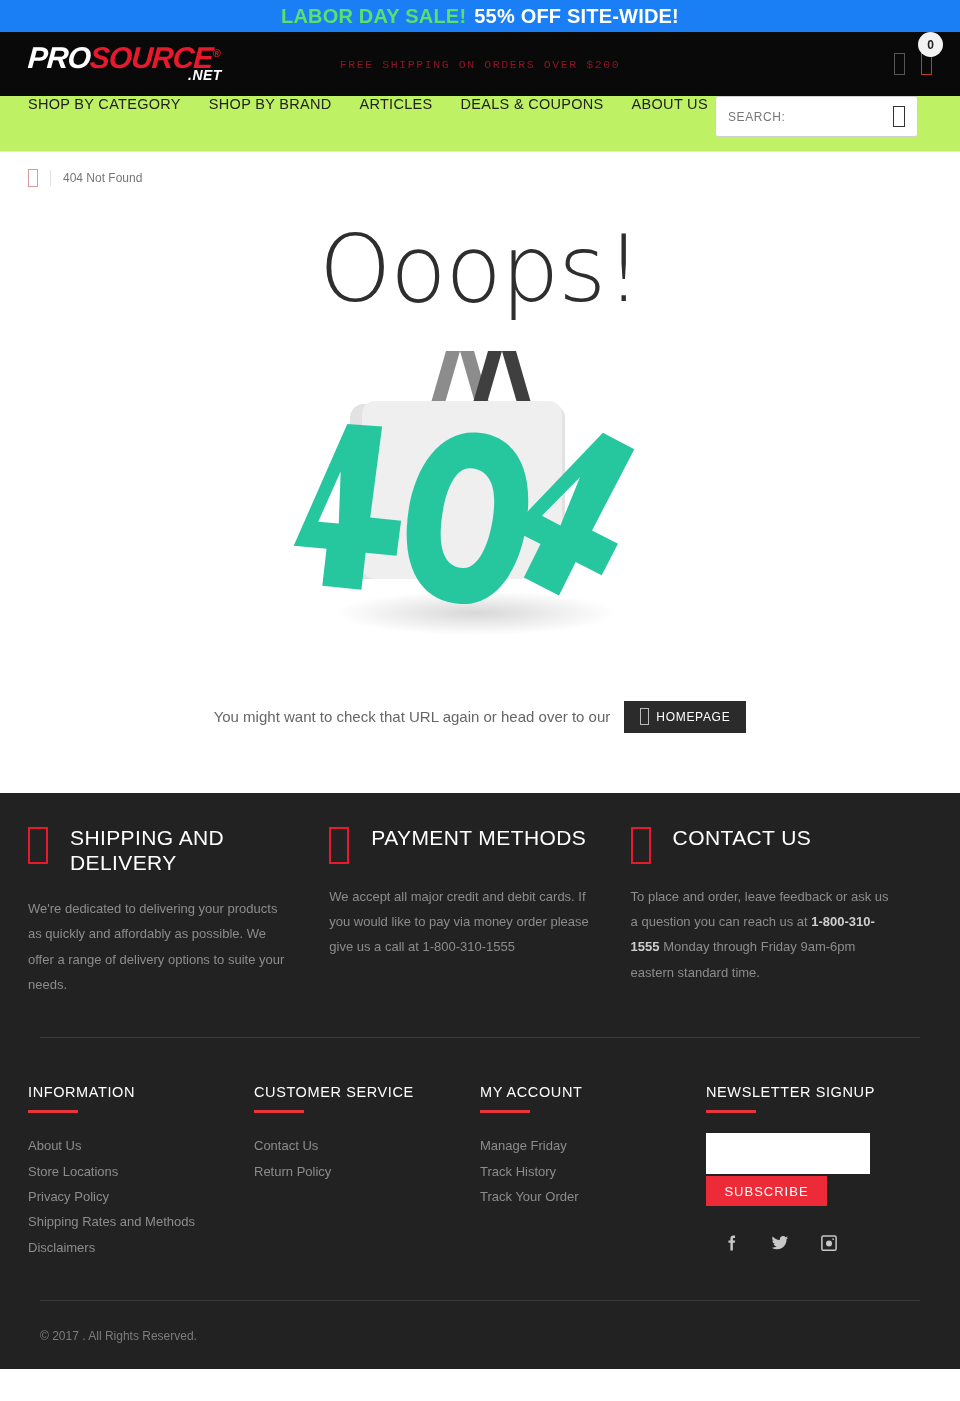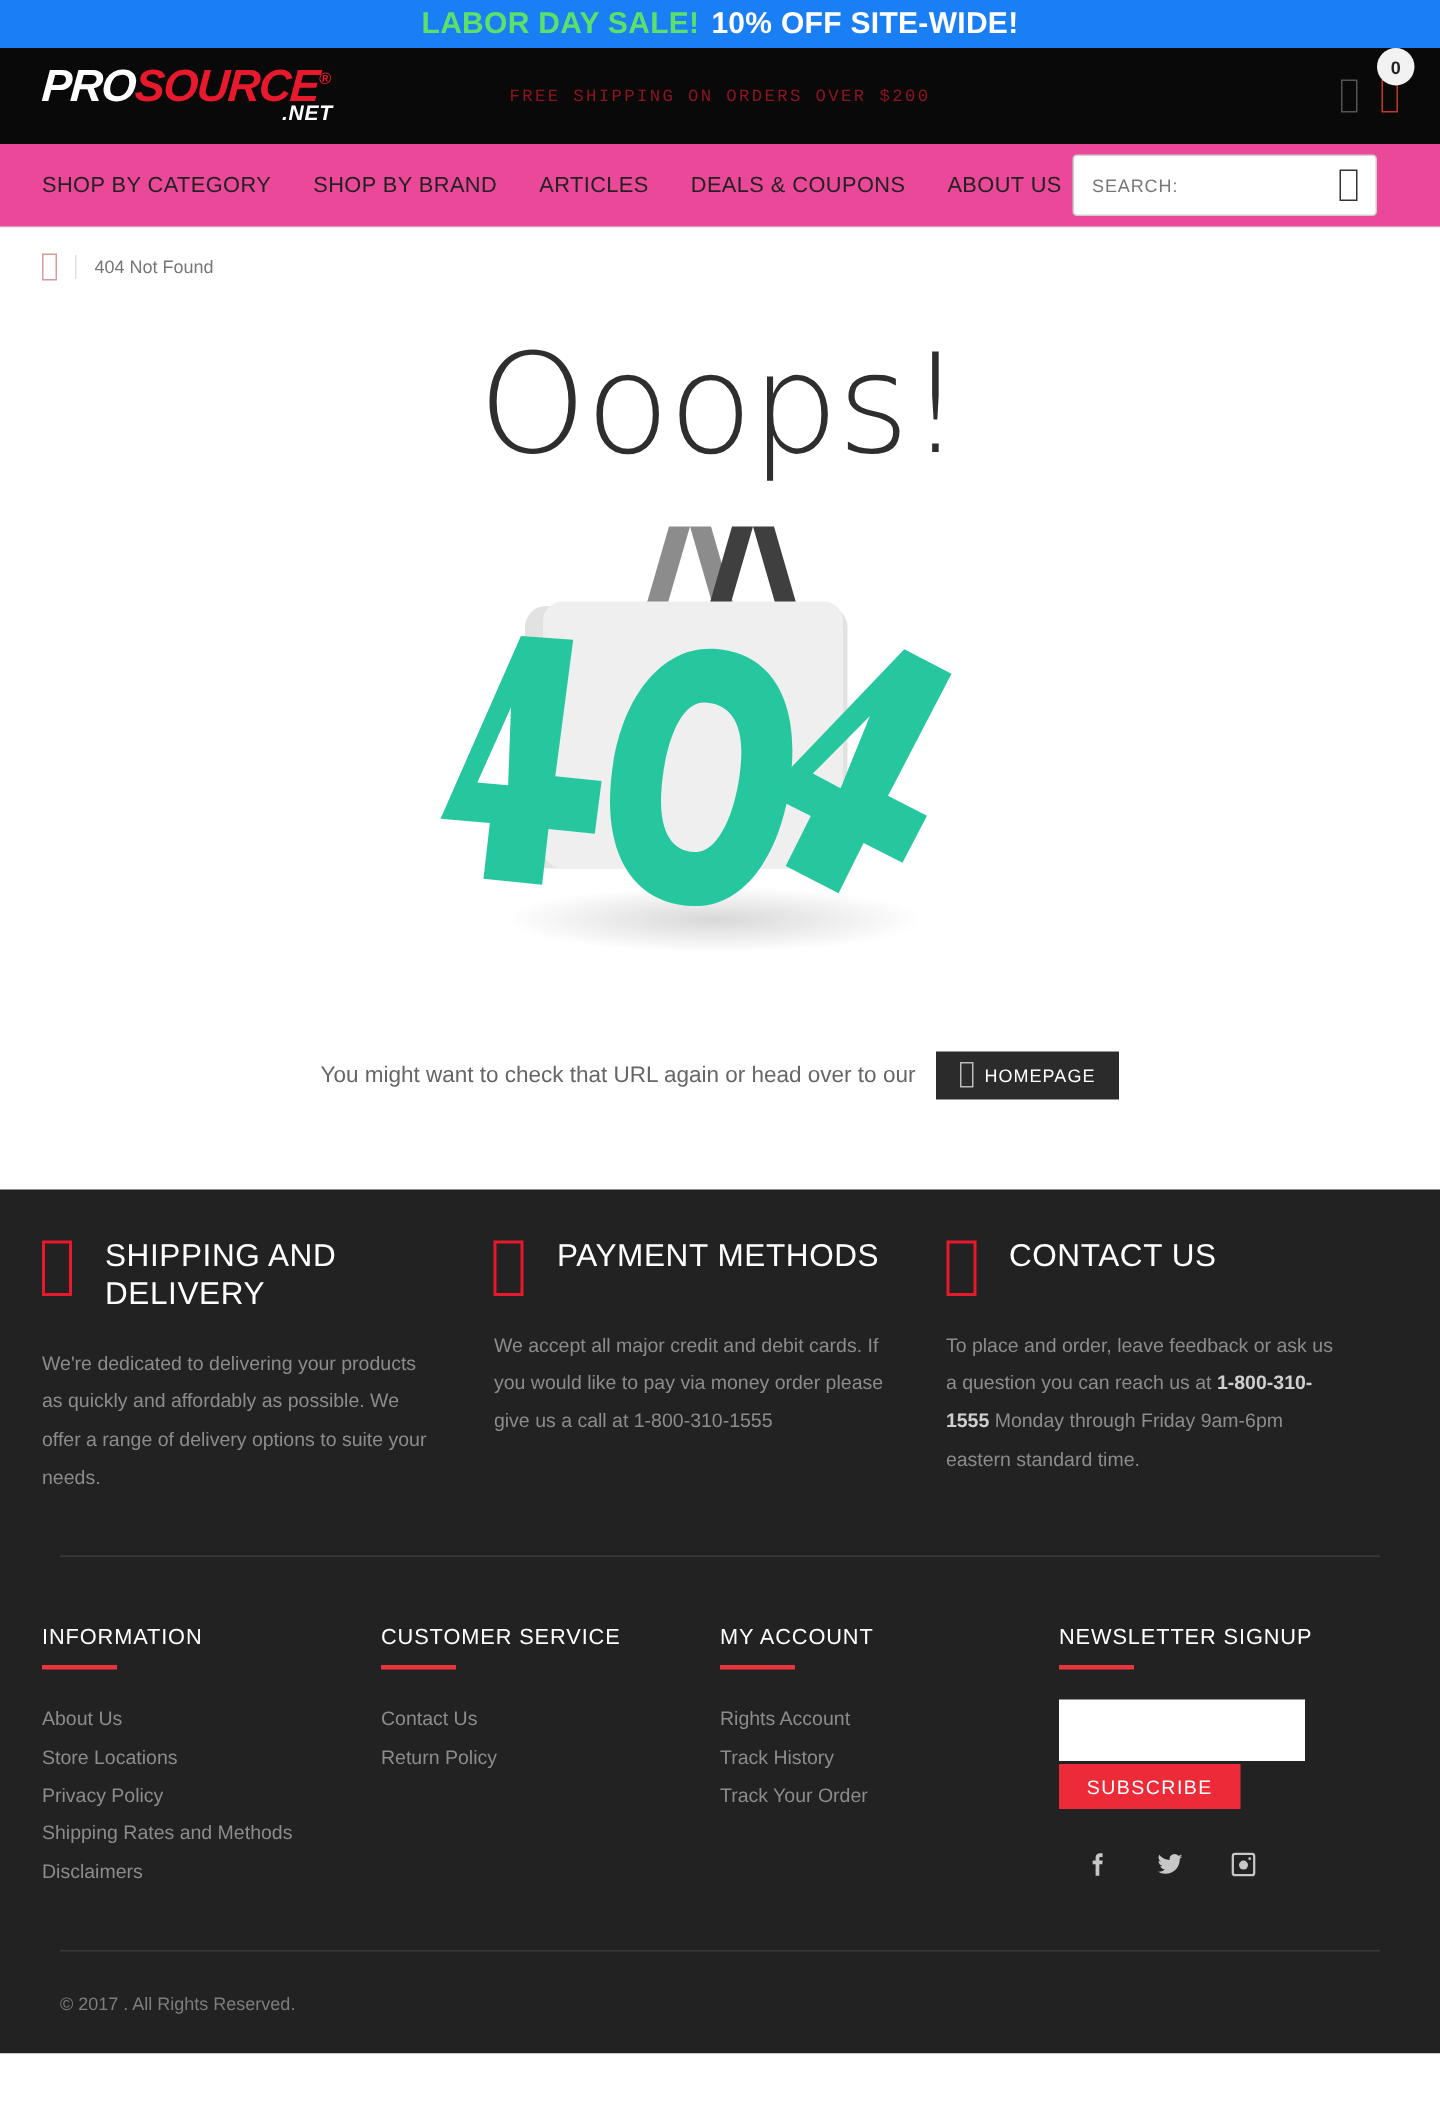--- a/index.html
+++ b/index.html
@@ -106,24 +106,24 @@
     font-size: 12px;
     font-weight: bold;
     display: flex;
     align-items: center;
     justify-content: center;
   }
 
   
   .navbar {
     height: 56px;
-    background: #ec4899;
+    background: #bef264;
     border-bottom: 1px solid #e7e7e7;
     display: flex;
-    align-items: center;
+    align-items: flex-start;
     padding: 0 28px;
     position: relative;
   }
   .nav-links { display: flex; align-items: center; gap: 28px; }
   .nav-link {
     font-size: 14.5px;
     color: #222;
     letter-spacing: .3px;
     text-decoration: none;
     white-space: nowrap;
@@ -342,21 +342,21 @@
     color: #7d7d7d;
     font-size: 12px;
     padding: 28px 12px 26px;
   }
 </style>
 </head>
 <body>
 
 <div class="promo-bar">
   <span class="promo-green">LABOR DAY SALE!</span>
-  <span class="promo-white">10% OFF SITE-WIDE!</span>
+  <span class="promo-white">55% OFF SITE-WIDE!</span>
 </div>
 
 <div class="topbar">
   <a class="logo" href="#">
     <span class="logo-main"><span class="logo-pro">PRO</span><span class="logo-source">SOURCE</span><span class="logo-reg">®</span></span>
     <span class="logo-net">.NET</span>
   </a>
 
   <div class="free-shipping">FREE SHIPPING ON ORDERS OVER $200</div>
 
@@ -495,21 +495,21 @@
       <div class="fcol-links">
         <a href="#">Contact Us</a>
         <a href="#">Return Policy</a>
       </div>
     </div>
 
     <div class="fcol">
       <div class="fcol-title">MY ACCOUNT</div>
       <div class="fcol-rule"></div>
       <div class="fcol-links">
-        <a href="#">Rights Account</a>
+        <a href="#">Manage Friday</a>
         <a href="#">Track History</a>
         <a href="#">Track Your Order</a>
       </div>
     </div>
 
     <div class="fcol">
       <div class="fcol-title">NEWSLETTER SIGNUP</div>
       <div class="fcol-rule"></div>
       <input class="news-input" type="text" placeholder="" style="">
       <button class="subscribe-btn">SUBSCRIBE</button>

